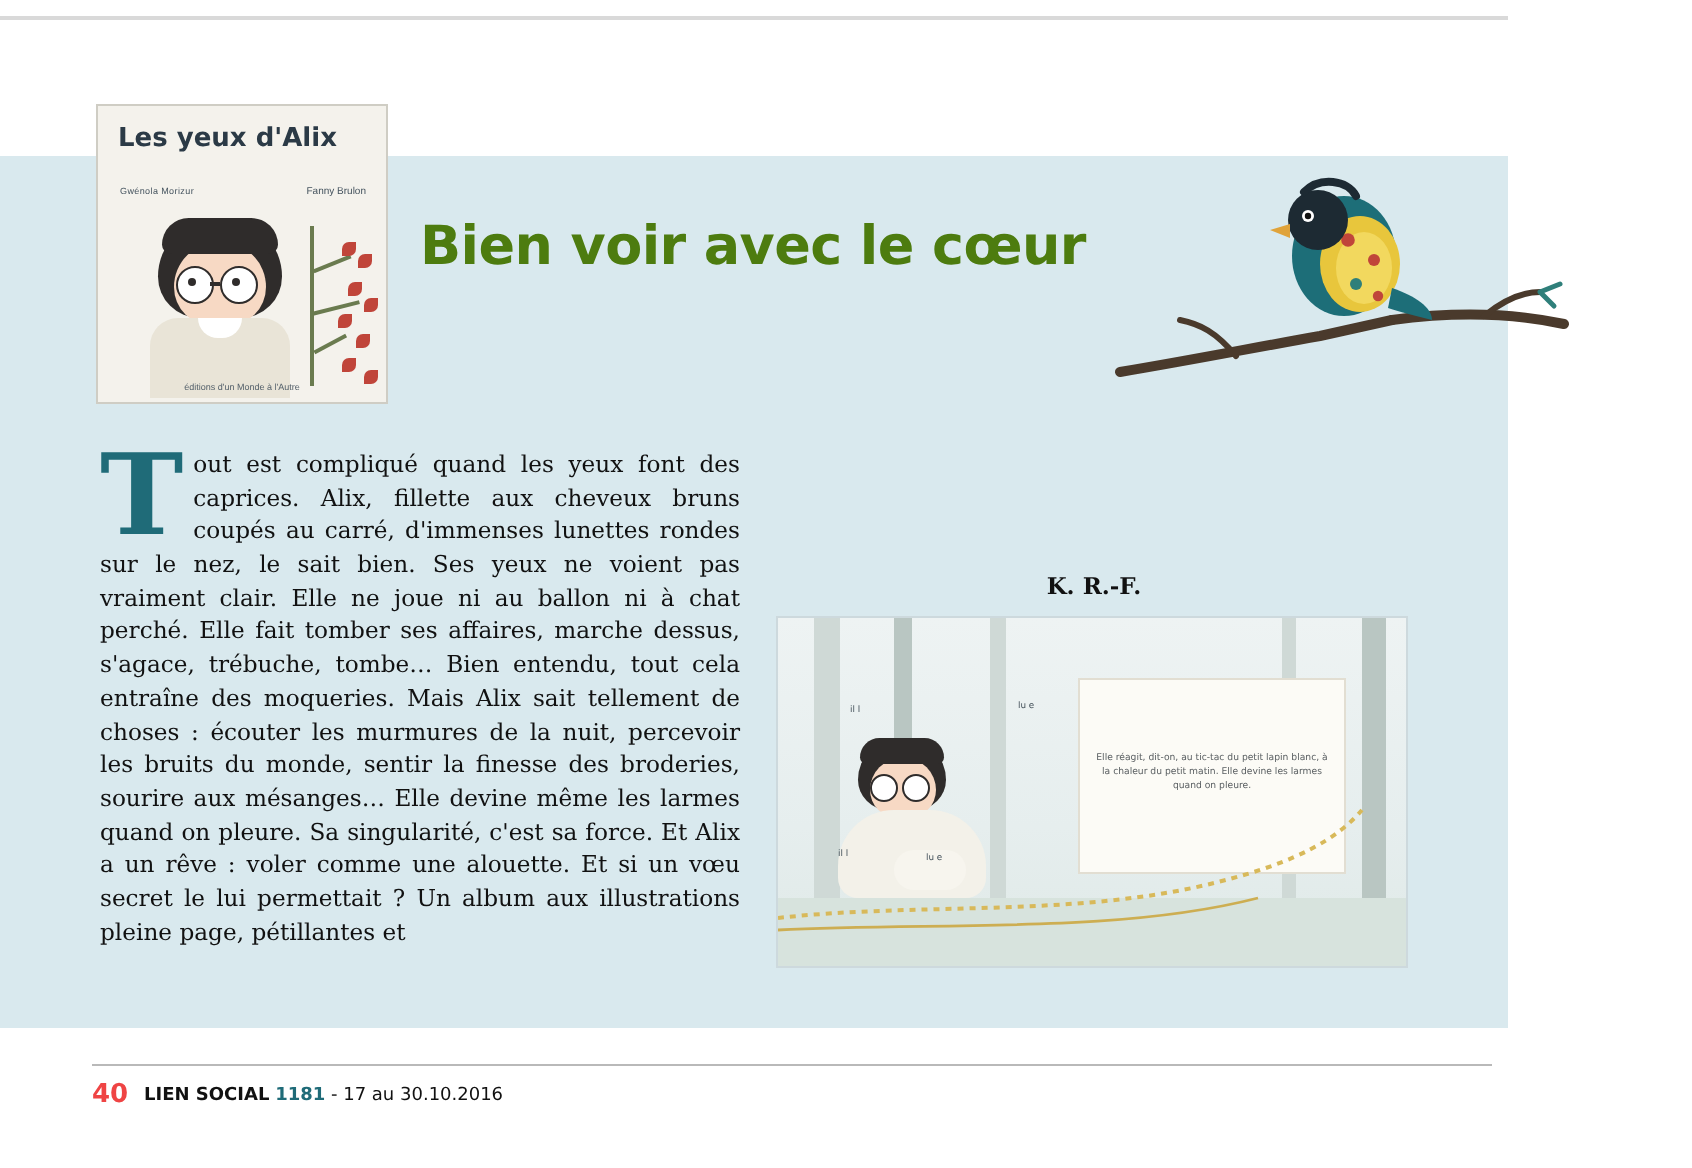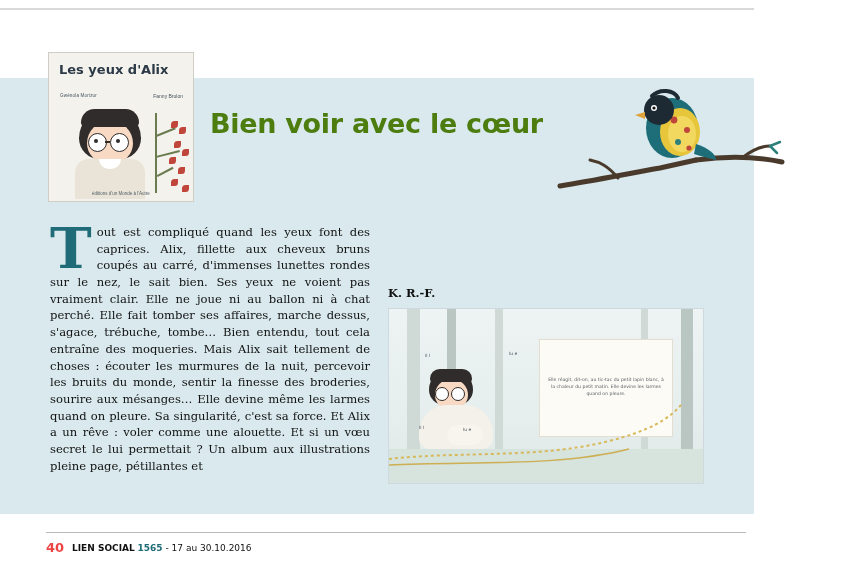--- a/index.html
+++ b/index.html
@@ -260,21 +260,21 @@
     line-height: 44px;
     color: #1f6b78;
     padding: 2px 5px 0 0;
   }
 
   .signature {
     position: absolute;
     left: 388px;
     top: 286px;
     width: 318px;
-    text-align: left;
+    text-align: center;
     font-family: "DejaVu Serif", serif;
     font-weight: bold;
     font-size: 11.5px;
     color: #111111;
   }
 
   
   .illus {
     position: absolute;
     left: 388px;
@@ -512,17 +512,17 @@
     <div class="il-label" style="left:36px; top:44px;">il l</div>
     <div class="il-label" style="left:120px; top:42px;">lu e</div>
     <div class="il-label" style="left:30px; top:116px;">il l</div>
     <div class="il-label" style="left:74px; top:118px;">lu e</div>
   </div>
 
   <div class="footer-rule"></div>
   <div class="folio">40</div>
   <div class="footer-text">
     <span class="mag">LIEN SOCIAL</span>
-    <span class="issue">1565</span>
+    <span class="issue">1181</span>
     <span>- 17 au 30.10.2016</span>
   </div>
 
 </div>
 
 </body></html>

